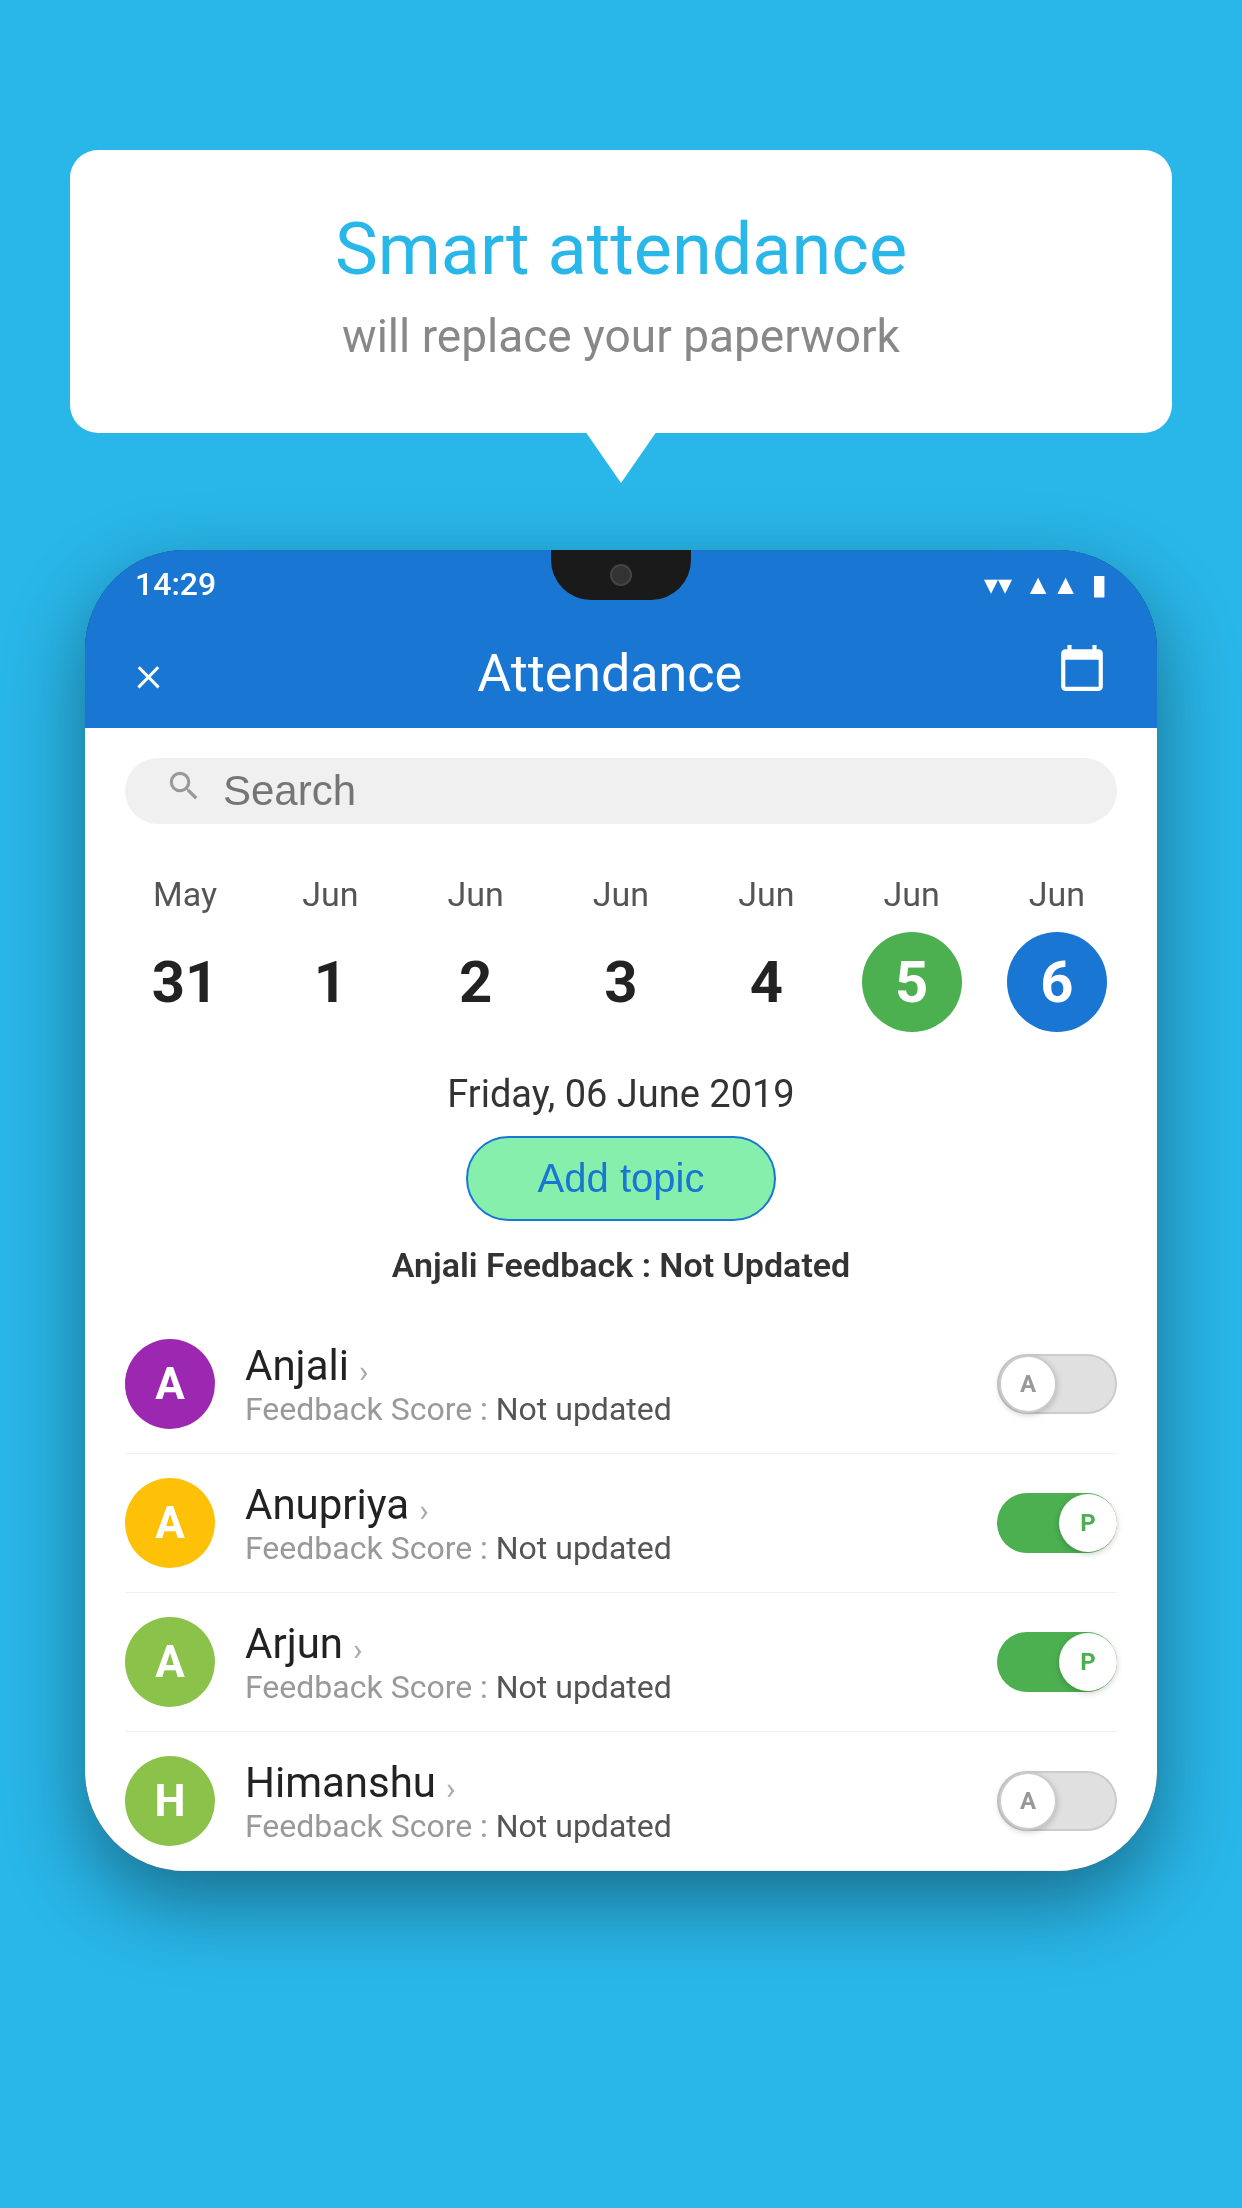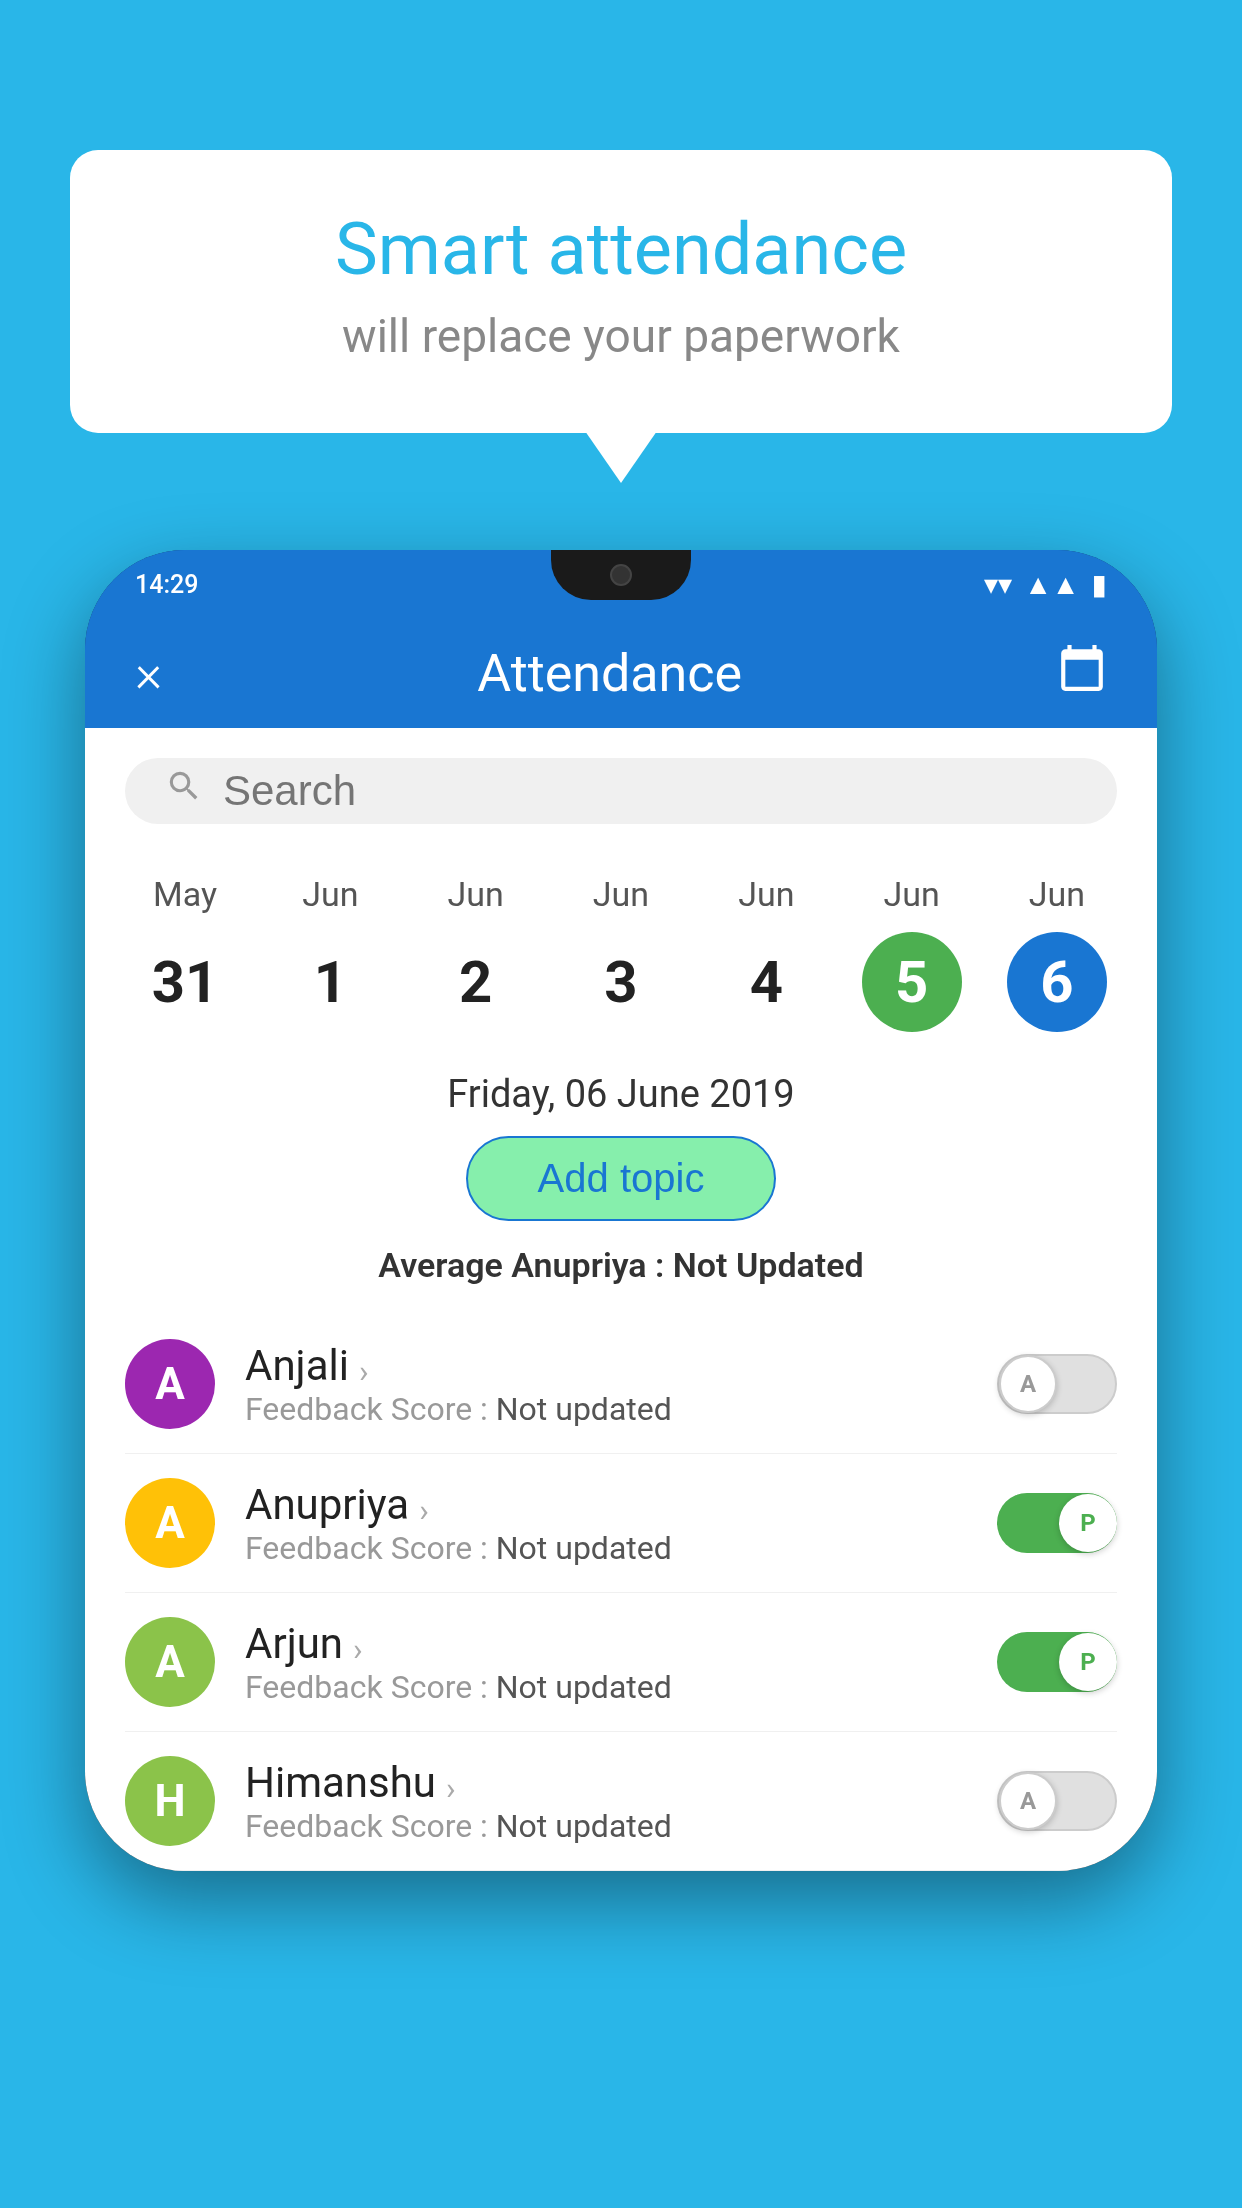--- a/index.html
+++ b/index.html
@@ -83,21 +83,21 @@
       background: #1976D2;
       height: 68px;
       display: flex;
       align-items: center;
       justify-content: space-between;
       padding: 0 50px;
       position: relative;
     }
     .status-time {
       color: white;
-      font-size: 25px;
+      font-size: 32px;
       font-weight: 500;
     }
     .status-icons {
       display: flex;
       align-items: center;
       gap: 12px;
     }
     .status-icons span {
       color: white;
       font-size: 28px;
@@ -429,21 +429,21 @@
               <div class="cal-month">Jun</div>
               <div class="cal-num selected">6</div>
             </div>
           </div>
 
         <div class="date-heading">Friday, 06 June 2019</div>
 
         <button class="add-topic-btn">Add topic</button>
 
         <div class="feedback-avg">
-          <span>Average Anupriya :</span>
+          <span>Anjali Feedback :</span>
           <span>Not Updated</span>
         </div>
 
         <div class="student-list" id="student-list">
             <div class="student-item">
               <div class="avatar" style="background: rgb(156, 39, 176);">A</div>
               <div class="student-info">
                 <div class="student-name">Anjali <span class="chevron">›</span></div>
                 <div class="feedback-score">Feedback Score : <span>Not updated</span></div>
               </div>

